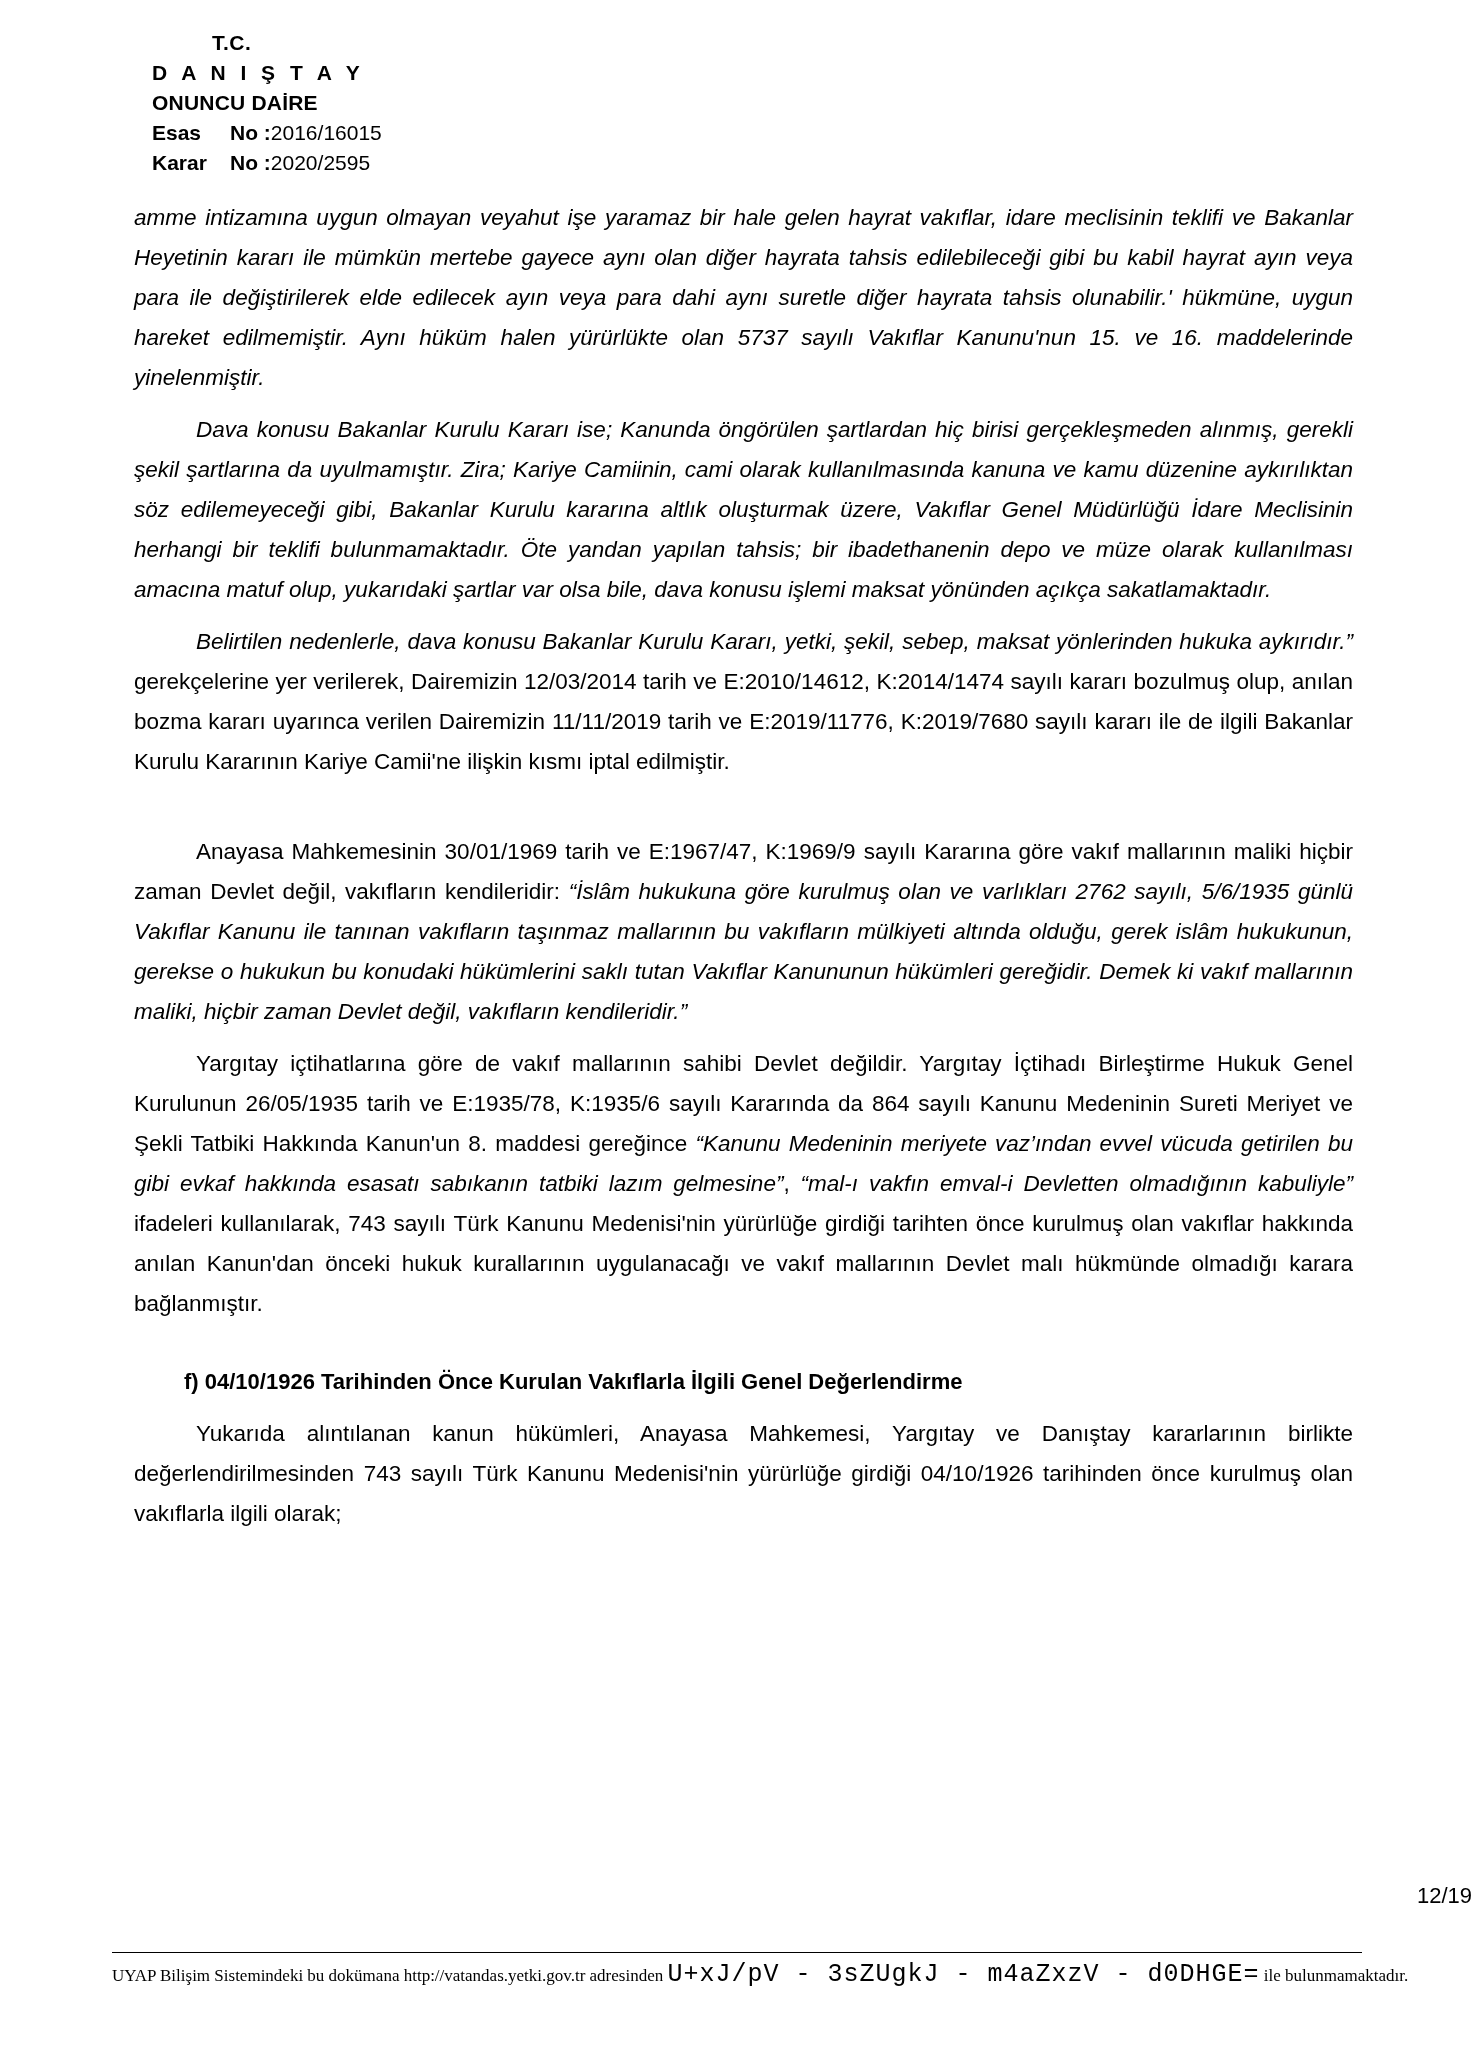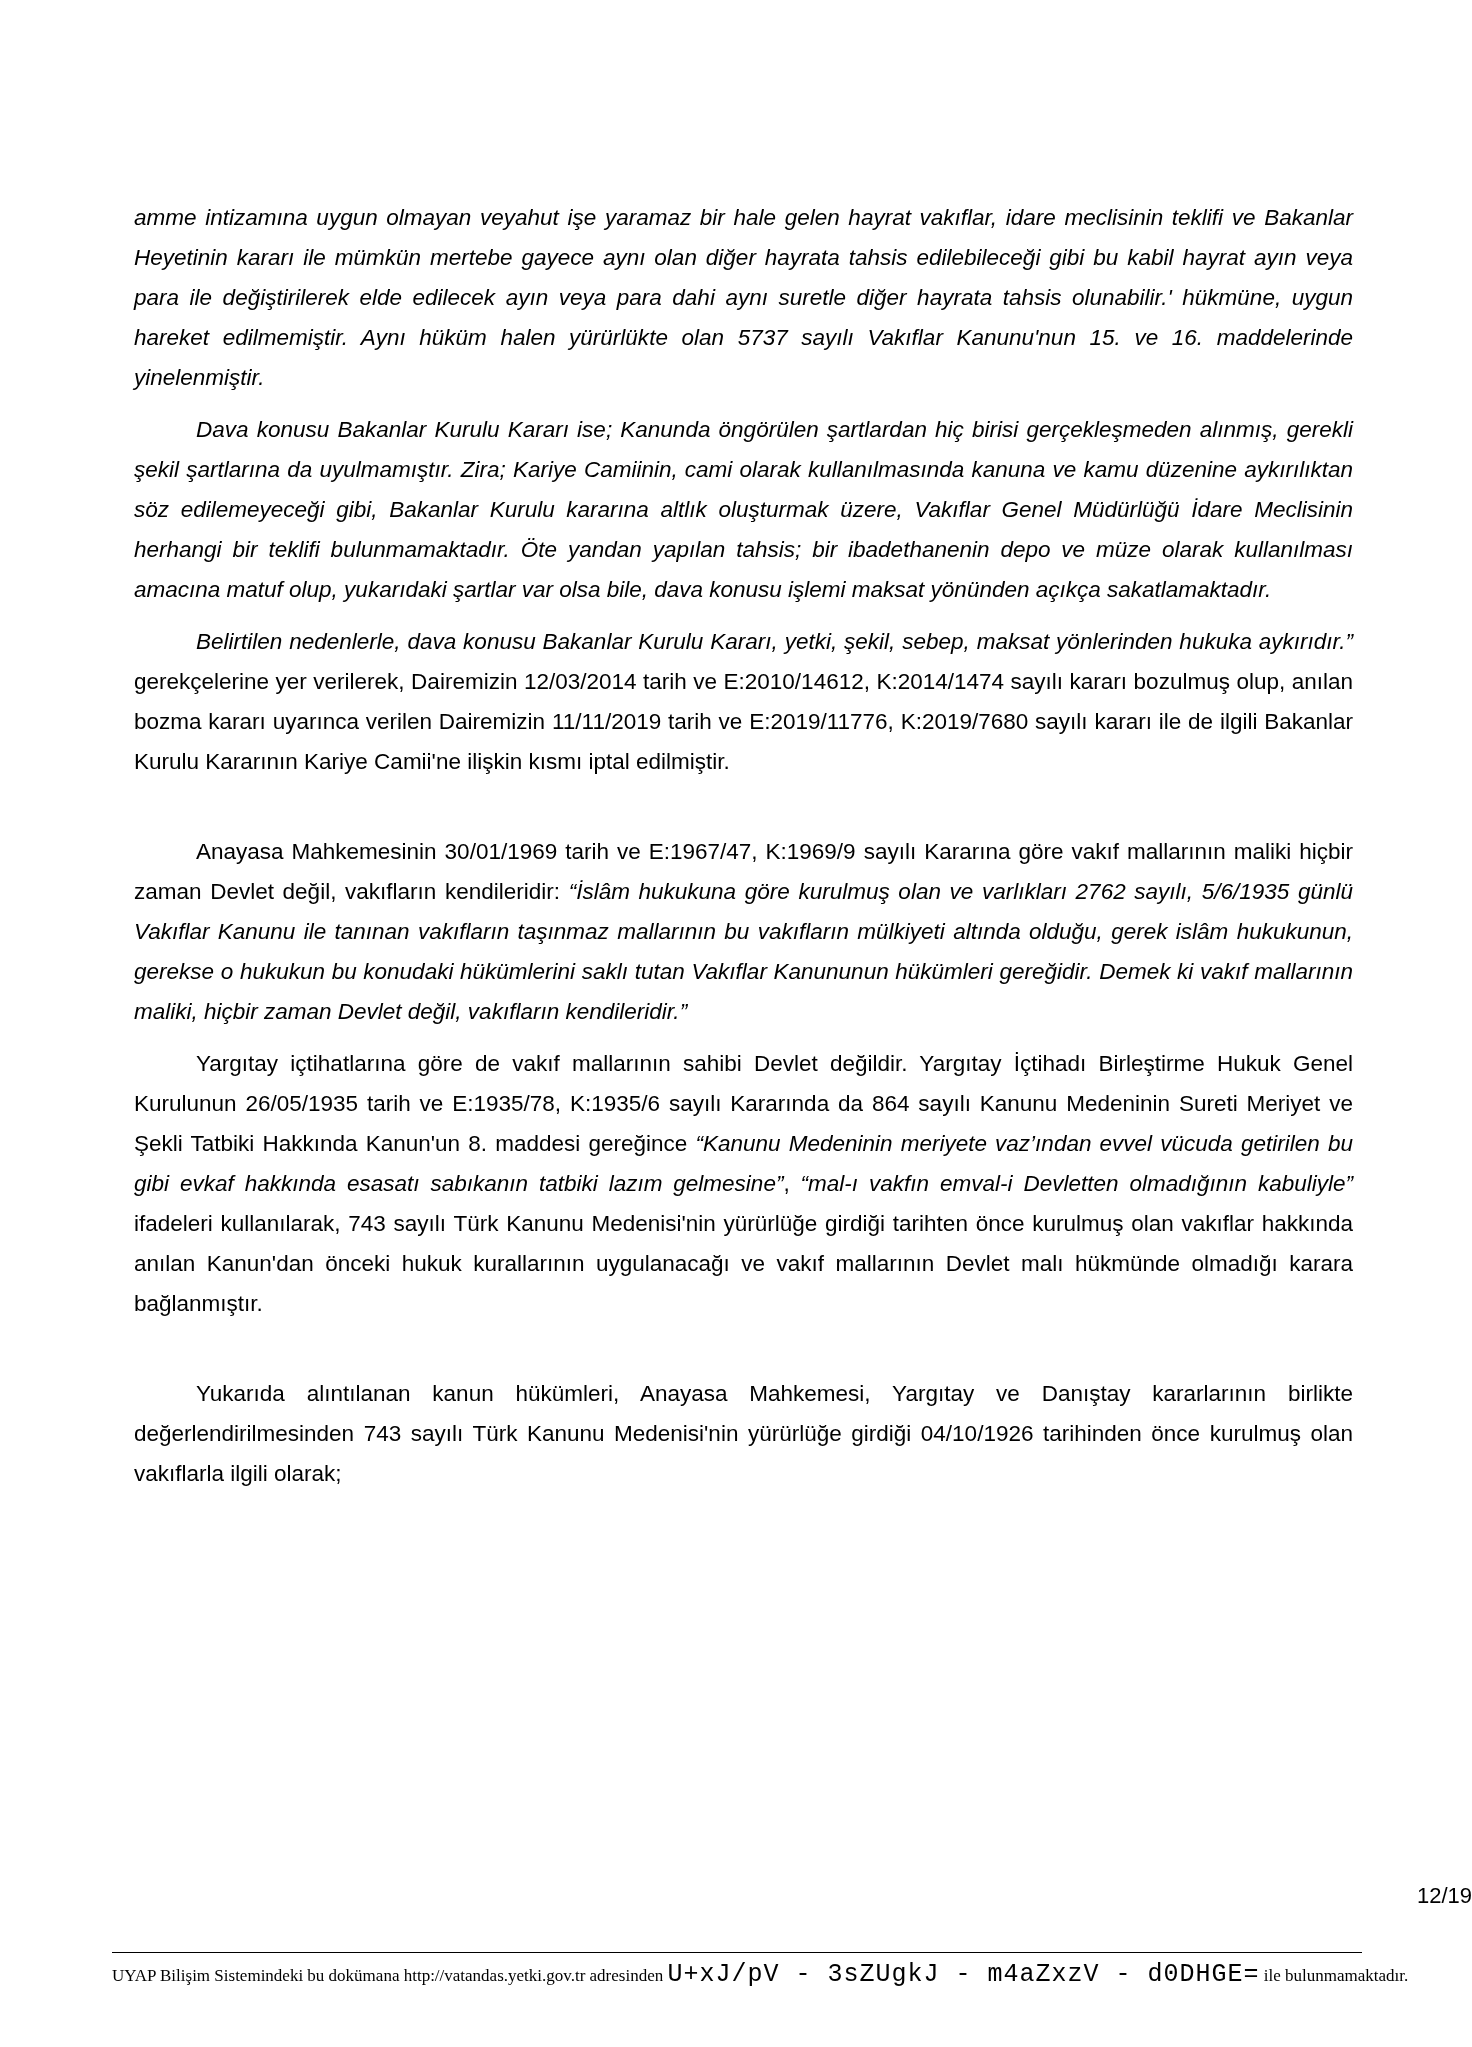--- a/index.html
+++ b/index.html
@@ -125,38 +125,46 @@
     font-family: "Liberation Mono", monospace;
     font-size: 25px;
     letter-spacing: 1px;
   }
 </style>
 </head>
 <body>
 
 <div class="page">
 
+  <div class="header">
+    <div class="hdr-tc">T.C.</div>
+    <div class="hdr-danistay">D A N I Ş T A Y</div>
+    <div class="hdr-daire">ONUNCU DAİRE</div>
+    <div class="hdr-row"><span class="lbl">Esas</span><span class="nolbl">No :</span><span class="val">2016/16015</span></div>
+    <div class="hdr-row"><span class="lbl">Karar</span><span class="nolbl">No :</span><span class="val">2020/2595</span></div>
+  </div>
 
   <div class="body-wrap">
 
     <p class="para ital">amme intizamına uygun olmayan veyahut işe yaramaz bir hale gelen hayrat vakıflar, idare meclisinin teklifi ve Bakanlar Heyetinin kararı ile mümkün mertebe gayece aynı olan diğer hayrata tahsis edilebileceği gibi bu kabil hayrat ayın veya para ile değiştirilerek elde edilecek ayın veya para dahi aynı suretle diğer hayrata tahsis olunabilir.' hükmüne, uygun hareket edilmemiştir. Aynı hüküm halen yürürlükte olan 5737 sayılı Vakıflar Kanunu'nun 15. ve 16. maddelerinde yinelenmiştir.</p>
 
     <p class="para ital"><span class="ind"></span><span>Dava konusu Bakanlar Kurulu Kararı ise; Kanunda öngörülen şartlardan hiç birisi gerçekleşmeden alınmış, gerekli şekil şartlarına da uyulmamıştır. Zira; Kariye Camiinin, cami olarak kullanılmasında kanuna ve kamu düzenine aykırılıktan söz edilemeyeceği gibi, Bakanlar Kurulu kararına altlık oluşturmak üzere, Vakıflar Genel Müdürlüğü İdare Meclisinin herhangi bir teklifi bulunmamaktadır. Öte yandan yapılan tahsis; bir ibadethanenin depo ve müze olarak kullanılması amacına matuf olup, yukarıdaki şartlar var olsa bile, dava konusu işlemi maksat yönünden açıkça sakatlamaktadır.</span></p>
 
     <p class="para"><span class="ind"></span><i class="q">Belirtilen nedenlerle, dava konusu Bakanlar Kurulu Kararı, yetki, şekil, sebep, maksat yönlerinden hukuka aykırıdır.”</i><span class="rom"> gerekçelerine yer verilerek, Dairemizin 12/03/2014 tarih ve E:2010/14612, K:2014/1474 sayılı kararı bozulmuş olup, anılan bozma kararı uyarınca verilen Dairemizin 11/11/2019 tarih ve E:2019/11776, K:2019/7680 sayılı kararı ile de ilgili Bakanlar Kurulu Kararının Kariye Camii'ne ilişkin kısmı iptal edilmiştir.</span></p>
 
     <div class="gap-md"></div>
 
 
     <p class="para"><span class="ind"></span><span>Anayasa Mahkemesinin 30/01/1969 tarih ve E:1967/47, K:1969/9 sayılı Kararına göre vakıf mallarının maliki hiçbir zaman Devlet değil, vakıfların kendileridir: </span><i class="q">“İslâm hukukuna göre kurulmuş olan ve varlıkları 2762 sayılı, 5/6/1935 günlü Vakıflar Kanunu ile tanınan vakıfların taşınmaz mallarının bu vakıfların mülkiyeti altında olduğu, gerek islâm hukukunun, gerekse o hukukun bu konudaki hükümlerini saklı tutan Vakıflar Kanununun hükümleri gereğidir. Demek ki vakıf mallarının maliki, hiçbir zaman Devlet değil, vakıfların kendileridir.”</i></p>
 
     <p class="para"><span class="ind"></span><span>Yargıtay içtihatlarına göre de vakıf mallarının sahibi Devlet değildir. Yargıtay İçtihadı Birleştirme Hukuk Genel Kurulunun 26/05/1935 tarih ve E:1935/78, K:1935/6 sayılı Kararında da 864 sayılı Kanunu Medeninin Sureti Meriyet ve Şekli Tatbiki Hakkında Kanun'un 8. maddesi gereğince </span><i class="q">“Kanunu Medeninin meriyete vaz’ından evvel vücuda getirilen bu gibi evkaf hakkında esasatı sabıkanın tatbiki lazım gelmesine”</i><span>, </span><i class="q">“mal-ı vakfın emval-i Devletten olmadığının kabuliyle”</i><span> ifadeleri kullanılarak, 743 sayılı Türk Kanunu Medenisi'nin yürürlüğe girdiği tarihten önce kurulmuş olan vakıflar hakkında anılan Kanun'dan önceki hukuk kurallarının uygulanacağı ve vakıf mallarının Devlet malı hükmünde olmadığı karara bağlanmıştır.</span></p>
 
     <div class="gap-md"></div>
 
+    <h3 class="subhead">f) 04/10/1926 Tarihinden Önce Kurulan Vakıflarla İlgili Genel Değerlendirme</h3>
 
     <p class="para"><span class="ind"></span><span>Yukarıda alıntılanan kanun hükümleri, Anayasa Mahkemesi, Yargıtay ve Danıştay kararlarının birlikte değerlendirilmesinden 743 sayılı Türk Kanunu Medenisi'nin yürürlüğe girdiği 04/10/1926 tarihinden önce kurulmuş olan vakıflarla ilgili olarak;</span></p>
 
   </div>
 
   <div class="pageno">12/19</div>
 
   <div class="footer-rule"></div>
   <div class="footer"><span>UYAP Bilişim Sistemindeki bu dokümana http://vatandas.yetki.gov.tr adresinden </span><span class="mono">U+xJ/pV - 3sZUgkJ - m4aZxzV - d0DHGE=</span><span> ile bulunmamaktadır.</span></div>
 

